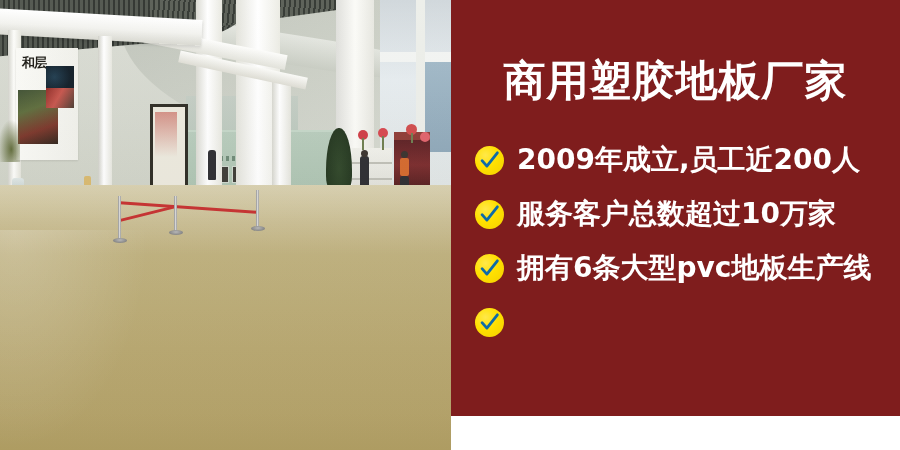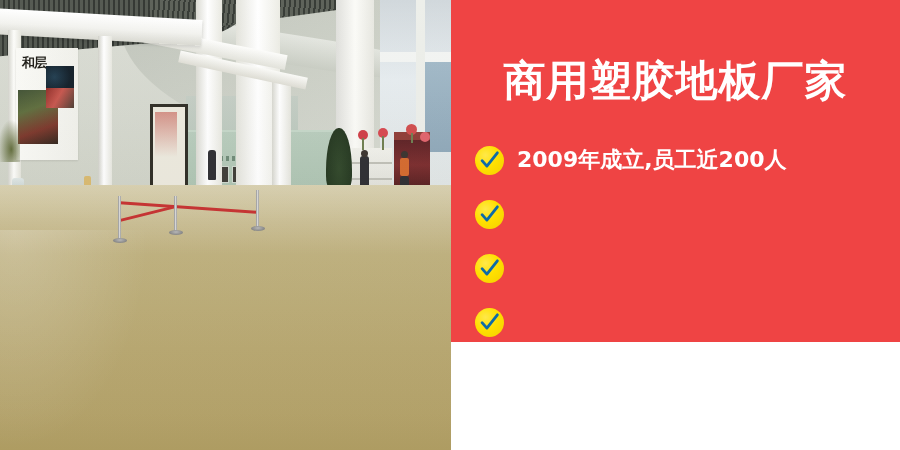--- a/index.html
+++ b/index.html
@@ -379,22 +379,22 @@
   .overall-photo-tone {
     position: absolute; inset: 0;
     background: linear-gradient(to bottom, rgba(255,255,255,.05), rgba(0,0,0,.04));
     pointer-events: none;
   }
 
   
   #panel {
     position: relative;
     width: 449px;
-    height: 342px;
-    background: #ef4444;
+    height: 416px;
+    background: #7f1d1d;
     overflow: hidden;
   }
   #panel-title {
     position: absolute;
     left: 0; right: 0;
     top: 56px;
     text-align: center;
     color: #ffffff;
     font-size: 42px;
     line-height: 50px;
@@ -429,21 +429,21 @@
   .check-icon svg {
     position: absolute;
     left: 4px;
     top: 4px;
     width: 21px;
     height: 21px;
     display: block;
   }
   .bullet-text {
     color: #ffffff;
-    font-size: 22px;
+    font-size: 28px;
     line-height: 30px;
     font-weight: 700;
     white-space: nowrap;
     letter-spacing: 0px;
   }
 </style>
 </head>
 <body>
 
 <div id="banner">
@@ -566,37 +566,39 @@
         <span class="bullet-text">2009年成立,员工近200人</span>
       </div>
 
       <div class="bullet">
         <span class="check-icon">
           <span class="disc"></span>
           <svg viewBox="0 0 24 24" aria-hidden="true">
             <path d="M3.5 12.2 L9 18.4 L21 3.2" fill="none" stroke="#0d6ba8" stroke-width="3.2" stroke-linecap="round" stroke-linejoin="round"></path>
           </svg>
         </span>
+        <span class="bullet-text">服务客户总数超过10万家</span>
       </div>
 
+
+      <div class="bullet">
+        <span class="check-icon">
+          <span class="disc"></span>
+          <svg viewBox="0 0 24 24" aria-hidden="true">
+            <path d="M3.5 12.2 L9 18.4 L21 3.2" fill="none" stroke="#0d6ba8" stroke-width="3.2" stroke-linecap="round" stroke-linejoin="round"></path>
+          </svg>
+        </span>
+        <span class="bullet-text">拥有6条大型pvc地板生产线</span>
+      </div>
 
       <div class="bullet">
         <span class="check-icon">
           <span class="disc"></span>
           <svg viewBox="0 0 24 24" aria-hidden="true">
             <path d="M3.5 12.2 L9 18.4 L21 3.2" fill="none" stroke="#0d6ba8" stroke-width="3.2" stroke-linecap="round" stroke-linejoin="round"></path>
           </svg>
         </span>
       </div>
 
-      <div class="bullet">
-        <span class="check-icon">
-          <span class="disc"></span>
-          <svg viewBox="0 0 24 24" aria-hidden="true">
-            <path d="M3.5 12.2 L9 18.4 L21 3.2" fill="none" stroke="#0d6ba8" stroke-width="3.2" stroke-linecap="round" stroke-linejoin="round"></path>
-          </svg>
-        </span>
-      </div>
-
     </div>
   </div>
 
 </div>
 
 </body></html>

